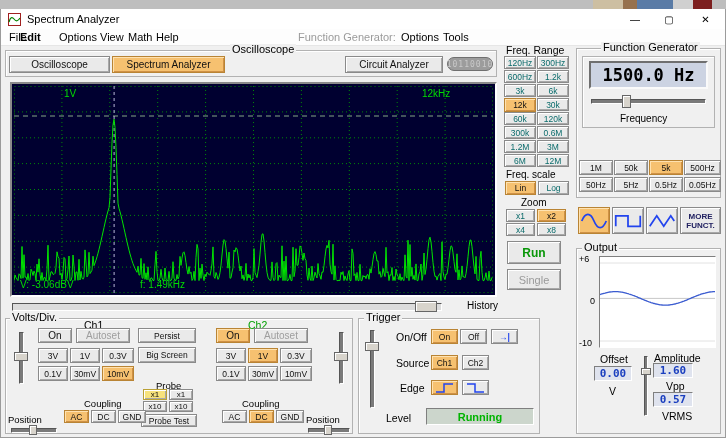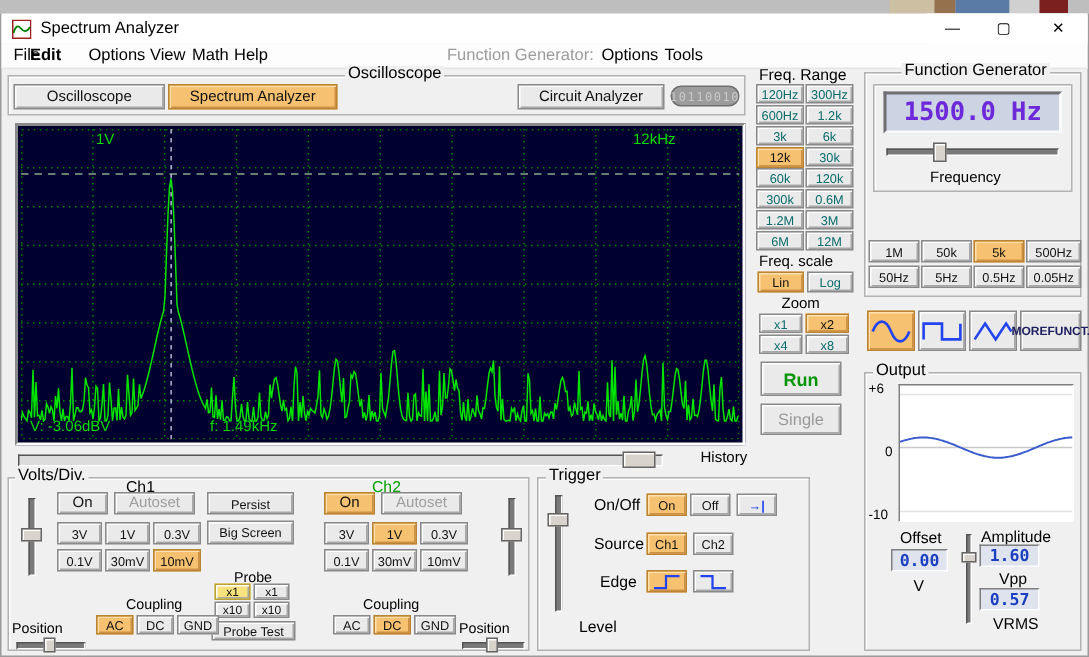--- a/index.html
+++ b/index.html
@@ -20,21 +20,21 @@
   .btn.teal{color:#0a6b6b;}
   .btn.sel{background:#f6c170;border-color:#b98434;box-shadow:inset 1px 1px 0 #ffe2b0, inset -1px -1px 0 #cf9146;}
   .btn.ysel{background:#f7e27c;border-color:#b9a034;}
   .btn.dimtxt{color:#9e9e9e;}
   .lcd{position:absolute;background:#9c9c9c;color:#c9c9c9;font-family:"DejaVu Sans Mono",monospace;font-size:8px;display:flex;align-items:center;justify-content:center;border:1px solid #6f6f6f;box-sizing:border-box;letter-spacing:1px;}
   .plotframe{position:absolute;left:10px;top:82px;width:487px;height:215px;border:2px solid;border-color:#8a8a8a #ffffff #ffffff #8a8a8a;box-sizing:border-box;background:#000030;}
   .plot-label{position:absolute;font-size:10px;color:#00dd00;white-space:nowrap;}
   .vgroove{position:absolute;width:5px;background:#7a7a7a;border:1px solid #555;border-right-color:#fff;border-bottom-color:#fff;box-sizing:border-box;}
   .hgroove{position:absolute;height:5px;background:#7a7a7a;border:1px solid #555;border-right-color:#fff;border-bottom-color:#fff;box-sizing:border-box;}
   .thumb{position:absolute;background:#d8d4cc;border:1px solid #666;box-shadow:inset 1px 1px 0 #fff;box-sizing:border-box;}
-  .freqdisp{position:absolute;background:#ccd3e2;color:#6d28d9;font-family:"DejaVu Sans Mono",monospace;font-weight:bold;font-size:17px;border:2px solid;border-color:#6f6f6f #fafafa #fafafa #6f6f6f;display:flex;align-items:center;justify-content:center;box-sizing:border-box;}
+  .freqdisp{position:absolute;background:#ccd3e2;color:#000000;font-family:"DejaVu Sans Mono",monospace;font-weight:bold;font-size:17px;border:2px solid;border-color:#6f6f6f #fafafa #fafafa #6f6f6f;display:flex;align-items:center;justify-content:center;box-sizing:border-box;}
   .bluenum{position:absolute;background:#dfe3ee;color:#1b3fbf;font-weight:bold;font-family:"DejaVu Sans Mono",monospace;font-size:11px;border:1px solid;border-color:#7f7f7f #ffffff #ffffff #7f7f7f;display:flex;align-items:center;justify-content:center;box-sizing:border-box;}
   .meter{position:absolute;background:#ffffff;border:1px solid;border-color:#7f7f7f #ffffff #ffffff #7f7f7f;box-sizing:border-box;}
   .status{position:absolute;background:#ccd6cc;border:1px solid;border-color:#7f7f7f #ffffff #ffffff #7f7f7f;display:flex;align-items:center;justify-content:center;color:#00b400;font-weight:bold;font-size:11px;box-sizing:border-box;}
   .runtxt{color:#089608;font-weight:bold;font-size:12px;}
   .sgltxt{color:#9a9a9a;font-size:11px;}
   .green{color:#00a000;}
   .smalllbl{font-size:9.5px;}
   .tiny{font-size:9px;}
 </style>
 </head>
@@ -176,21 +176,21 @@
   <div class="btn" style="left:612px;top:207px;width:32px;height:27px;">
     <svg width="28" height="20" viewBox="0 0 32 20">
         <path d="M2,16 L2,4 L16,4 L16,16 L30,16 L30,4" fill="none" stroke="#2244ee" stroke-width="2"></path>
       </svg>
   </div>
   <div class="btn" style="left:646px;top:207px;width:32px;height:27px;">
     <svg width="28" height="20" viewBox="0 0 32 20">
         <path d="M2,16 L10,4 L18,16 L26,4 L30,10" fill="none" stroke="#2244ee" stroke-width="2"></path>
       </svg>
   </div>
-  <div class="btn" style="left:680px;top:207px;width:41px;height:27px;flex-direction:row;font-size:8px;line-height:9px;color:#202060;font-weight:bold;">
+  <div class="btn" style="left:680px;top:207px;width:41px;height:27px;flex-direction:column;font-size:8px;line-height:9px;color:#202060;font-weight:bold;">
     <span>MORE</span>
     <span>FUNCT.</span>
   </div>
 
   <div class="gbox" style="left:576px;top:248px;width:145px;height:186px;"></div>
   <span class="glabel" style="left:582px;top:242px;">Output</span>
   <span class="lbl tiny" style="left:579px;top:254px;">+6</span>
   <span class="lbl tiny" style="left:590px;top:296px;">0</span>
   <span class="lbl tiny" style="left:579px;top:338px;">-10</span>
   <div class="meter" style="left:599px;top:256px;width:117px;height:92px;">
@@ -278,14 +278,15 @@
     <svg width="20" height="12" viewBox="0 0 20 12">
         <polyline points="1,10 9,10 9,2 18,2" fill="none" stroke="#2244ee" stroke-width="1.5"></polyline>
       </svg>
   </div>
   <div class="btn" style="left:462px;top:380px;width:27px;height:15px;">
     <svg width="20" height="12" viewBox="0 0 20 12">
         <polyline points="1,2 9,2 9,10 18,10" fill="none" stroke="#2244ee" stroke-width="1.5"></polyline>
       </svg>
   </div>
   <span class="lbl" style="left:386px;top:412px;">Level</span>
+  <div class="status" style="left:426px;top:408px;width:108px;height:17px;">Running</div>
 
 </div>
 
 </body></html>

